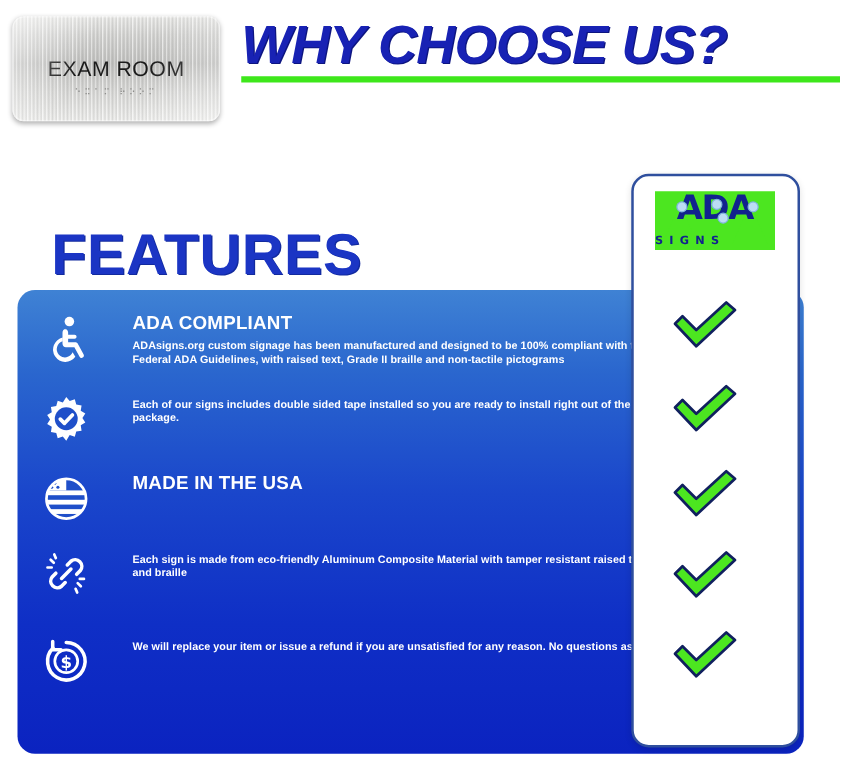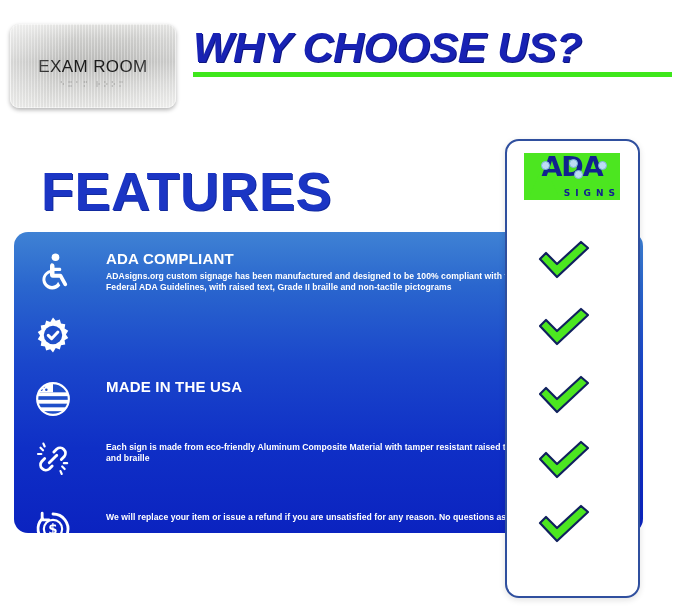--- a/index.html
+++ b/index.html
@@ -3,21 +3,21 @@
 <meta charset="utf-8">
 <style>
   html,body{margin:0;padding:0;}
   body{
     width:679px;height:610px;background:#ffffff;
     font-family:"Liberation Sans",sans-serif;
     position:relative;overflow:hidden;
   }
 
   
-  .header{position:absolute;left:0;top:15px;width:679px;height:120px;}
+  .header{position:absolute;left:0;top:4px;width:679px;height:120px;}
 
   .sign{
     position:absolute;left:10px;top:9px;width:166px;height:84px;
     border-radius:9px;
     background:
       repeating-linear-gradient(90deg,
         rgba(255,255,255,.55) 0px, rgba(255,255,255,0) 1px,
         rgba(140,140,140,.18) 2px, rgba(255,255,255,0) 3px),
       linear-gradient(180deg,#e8e8e6 0%,#d2d2d0 18%,#bfbfbd 45%,#d7d7d5 72%,#ececea 100%);
     box-shadow:0 2px 4px rgba(0,0,0,.30), inset 0 0 0 1px rgba(255,255,255,.45);
@@ -46,28 +46,28 @@
     color:#1822b4;letter-spacing:-.5px;white-space:nowrap;
     text-shadow:1px 1px 0 #0d1580;
   }
   .title-rule{
     position:absolute;left:193px;top:57px;width:479px;height:5px;
     background:#3ee71b;
   }
 
   
   .features-heading{
-    position:absolute;left:41px;top:160px;
-    font-size:54px;font-weight:bold;color:#1b35c4;letter-spacing:.5px;
+    position:absolute;left:41px;top:176px;
+    font-size:46px;font-weight:bold;color:#1b35c4;letter-spacing:.5px;
     text-shadow:1px 1px 0 #122a9e;
   }
 
   
   .panel{
-    position:absolute;left:14px;top:232px;width:629px;height:301px;
+    position:absolute;left:14px;top:232px;width:629px;height:371px;
     border-radius:14px;
     background:linear-gradient(180deg,#3f82d4 0%,#2a66ce 18%,#1a46cb 44%,#0f2fc6 72%,#0b23c0 100%);
   }
 
   .feature{position:absolute;left:18px;color:#ffffff;}
   .feature .ficon{
     position:absolute;left:0;top:0;width:42px;height:42px;
     display:flex;align-items:center;justify-content:center;
   }
   .feature .ftext{position:absolute;left:74px;top:1px;width:420px;}
@@ -84,21 +84,21 @@
   .logo{
     position:absolute;left:17px;top:12px;width:96px;height:47px;
     background:#4ce620;display:block;
   }
   .logo-ada{
     position:absolute;left:0;right:0;top:-1px;text-align:center;
     font-size:27px;font-weight:bold;color:#11228e;letter-spacing:-1px;
     font-family:"DejaVu Sans",sans-serif;line-height:30px;
   }
   .logo-signs{
-    position:absolute;left:0;right:0;bottom:2px;text-align:right;
+    position:absolute;left:0;right:0;bottom:2px;text-align:left;
     font-size:9px;font-weight:bold;color:#11228e;letter-spacing:5px;
     font-family:"DejaVu Sans",sans-serif;
   }
   .logo-dot{
     position:absolute;width:7px;height:7px;border-radius:50%;
     background:#bcdcf4;border:1px solid #7fb4dd;
   }
   .check{position:absolute;left:29px;width:56px;height:44px;}
 </style>
 </head>
@@ -135,20 +135,21 @@
 
   <div class="feature" style="top:82px;">
     <span class="ficon">
       <svg width="40" height="40" viewBox="0 0 48 48" fill="#fff">
         <path d="M24 3l3.3 3.9 4.9-1.6 1.4 5 5.1.9-.8 5.1 4.4 2.7-2.8 4.3 2.8 4.3-4.4 2.7.8 5.1-5.1.9-1.4 5-4.9-1.6L24 45l-3.3-3.9-4.9 1.6-1.4-5-5.1-.9.8-5.1-4.4-2.7 2.8-4.3-2.8-4.3 4.4-2.7-.8-5.1 5.1-.9 1.4-5 4.9 1.6L24 3z"></path>
         <circle cx="24" cy="24" r="11" fill="#1f4fc9"></circle>
         <path d="M18.3 24.4l4 4 7.6-8" stroke="#fff" stroke-width="3.6" fill="none" stroke-linecap="round" stroke-linejoin="round"></path>
       </svg>
     </span>
     <div class="ftext">
+      <div class="fdesc">Each of our signs includes double sided tape installed so you are ready to install right out of the package.</div>
     </div>
   </div>
 
   <div class="feature" style="top:146px;">
     <span class="ficon">
       <svg width="40" height="40" viewBox="0 0 48 48">
         <defs>
             <clipPath id="c1">
               <circle cx="24" cy="24" r="19"></circle>
             </clipPath>

